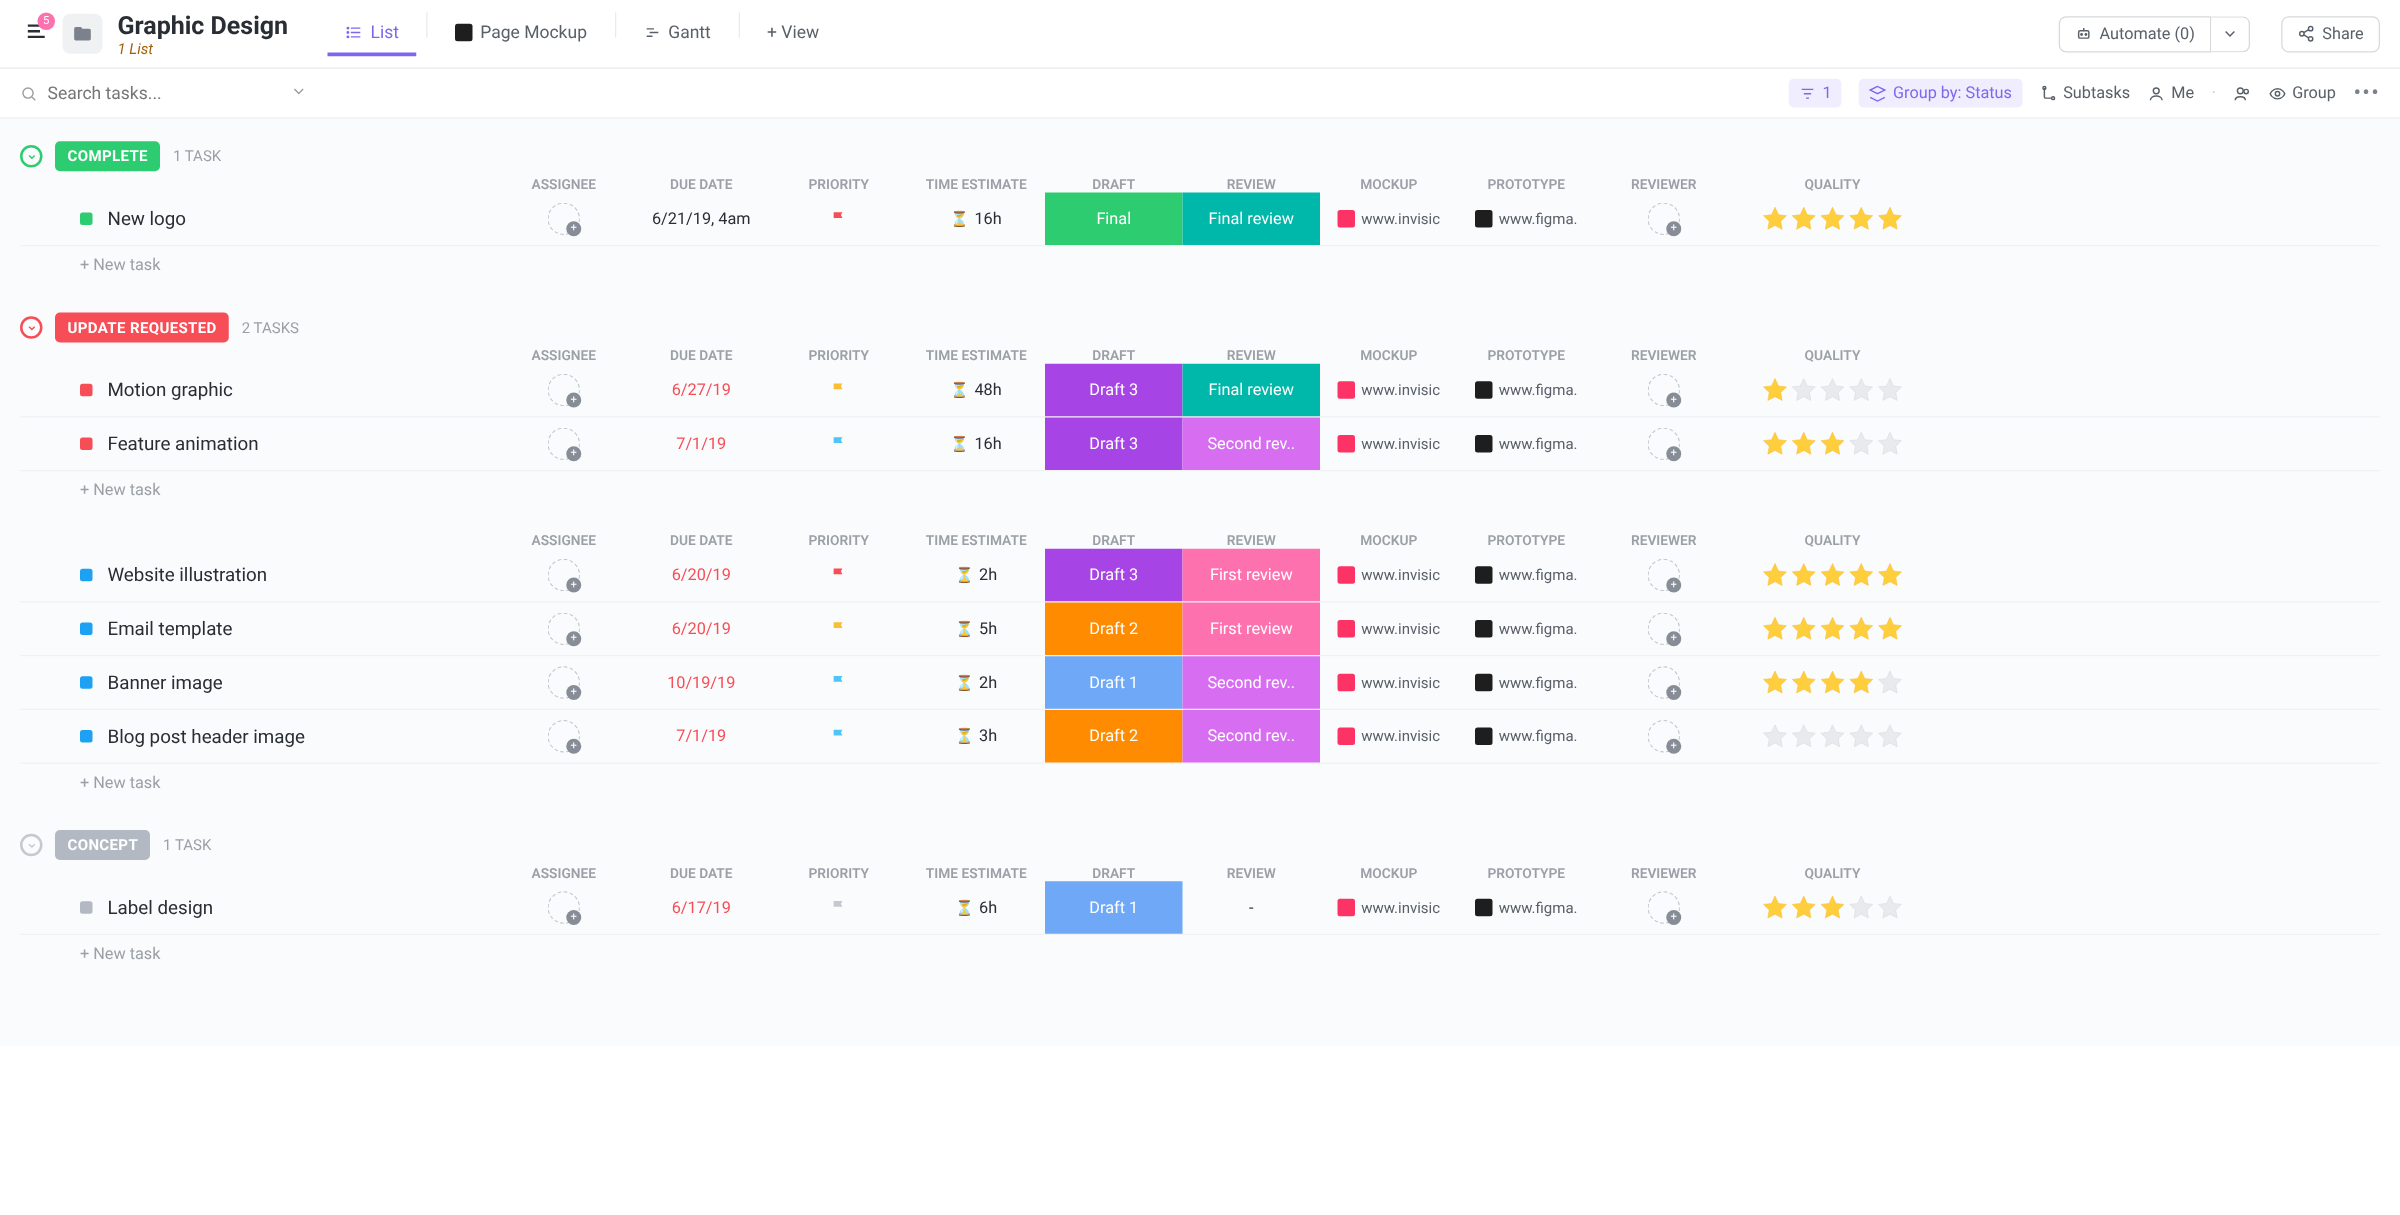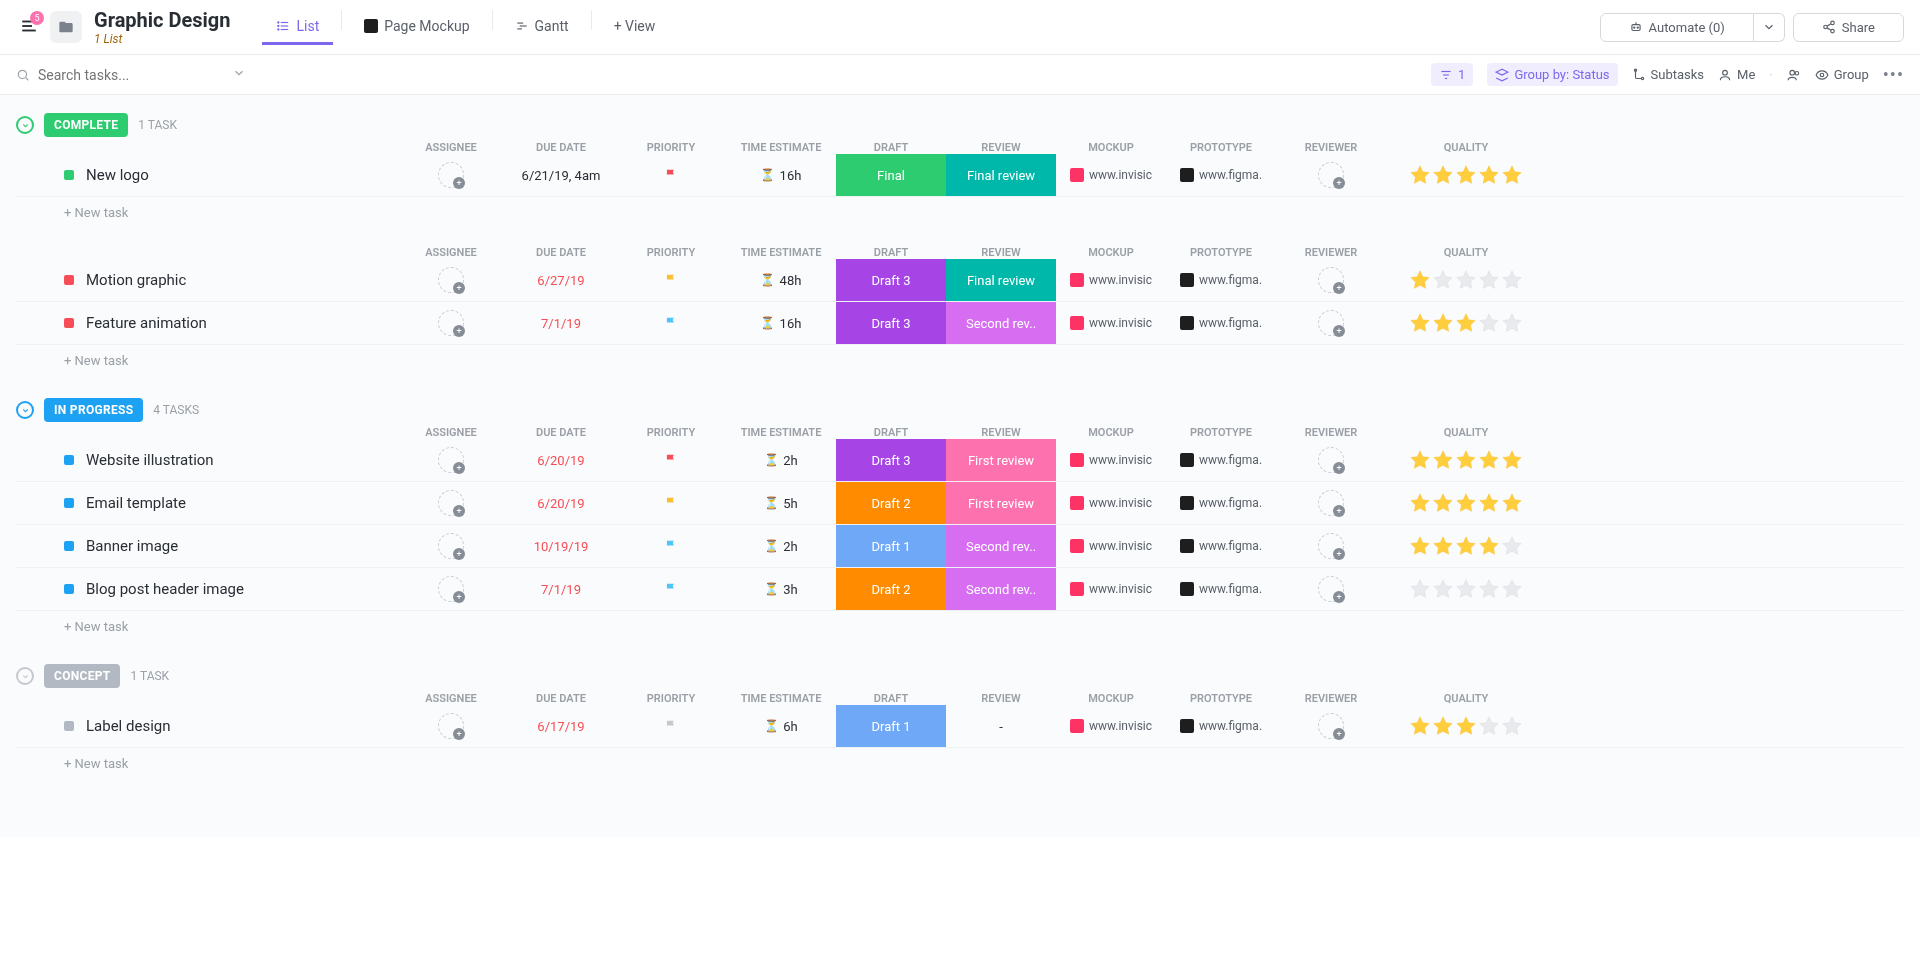--- a/index.html
+++ b/index.html
@@ -14,21 +14,21 @@
 .title-block h1 { font-size:20px; font-weight:700; }
 .title-block .sub { font-size:12px; color:#a16207;font-style:italic; }
 
 .views { display:flex; gap:4px; margin-left:24px; }
 .view-tab { display:flex; align-items:center; gap:6px; padding:8px 14px; cursor:pointer; color:#5a6069; border-bottom:3px solid transparent; font-size:14px; }
 .view-tab.active { color:#7b68ee; border-bottom-color:#7b68ee; }
 .view-tab .vicon { width:14px; height:14px; display:inline-flex; align-items:center; justify-content:center; }
 .view-sep { width:1px; height:20px; background:#e8eaed; margin:0 4px; }
 
 .spacer { flex:1; }
-.btn { display:flex; align-items:center; gap:6px; padding:6px 28px; border:1px solid #d6d9dc; border-radius:6px; background:#fff; cursor:pointer; font-size:13px; color:#5a6069; }
+.btn { display:flex; align-items:center; gap:6px; padding:6px 12px; border:1px solid #d6d9dc; border-radius:6px; background:#fff; cursor:pointer; font-size:13px; color:#5a6069; }
 .btn-grp { display:flex; }
 .btn-grp .btn:first-child { border-radius:6px 0 0 6px; }
 .btn-grp .btn:last-child { border-radius:0 6px 6px 0; border-left:none; padding:6px 8px; }
 
 .subbar { display:flex; align-items:center; padding:8px 16px; border-bottom:1px solid #e8eaed; gap:8px; }
 .search { display:flex; align-items:center; gap:8px; color:#9aa0a6; flex:1; max-width:230px; }
 .search input { border:none; outline:none; font-size:14px; background:transparent; flex:1; }
 .chev { color:#9aa0a6; cursor:pointer; }
 .chips { display:flex; align-items:center; gap:14px; font-size:13px; color:#5a6069; }
 .chip { display:flex; align-items:center; gap:5px; cursor:pointer; }
@@ -139,21 +139,21 @@
           <line x1="12" y1="4" x2="12" y2="8"></line>
         </svg>
       <span>Automate (0)</span>
     </button>
     <button class="btn">
       <svg class="icon" viewBox="0 0 24 24" fill="none" stroke="currentColor" stroke-width="2">
           <polyline points="6 9 12 15 18 9"></polyline>
         </svg>
     </button>
   </div>
-  <button class="btn" style="margin-left:0;">
+  <button class="btn" style="margin-left:17px;">
     <svg class="icon" viewBox="0 0 24 24" fill="none" stroke="currentColor" stroke-width="2">
         <circle cx="18" cy="5" r="3"></circle>
         <circle cx="6" cy="12" r="3"></circle>
         <circle cx="18" cy="19" r="3"></circle>
         <line x1="8.6" y1="10.5" x2="15.4" y2="6.5"></line>
         <line x1="8.6" y1="13.5" x2="15.4" y2="17.5"></line>
       </svg>
     <span>Share</span>
   </button>
 </div>
@@ -290,20 +290,148 @@
                 <path d="M12 2 L15 8.5 L22 9.3 L17 14.2 L18.2 21.1 L12 17.8 L5.8 21.1 L7 14.2 L2 9.3 L9 8.5 Z" fill="#ffce3d" stroke="#f9be33" stroke-width="0.5"></path>
               </svg>
               <svg class="star" viewBox="0 0 24 24">
                 <path d="M12 2 L15 8.5 L22 9.3 L17 14.2 L18.2 21.1 L12 17.8 L5.8 21.1 L7 14.2 L2 9.3 L9 8.5 Z" fill="#ffce3d" stroke="#f9be33" stroke-width="0.5"></path>
               </svg>
               <svg class="star" viewBox="0 0 24 24">
                 <path d="M12 2 L15 8.5 L22 9.3 L17 14.2 L18.2 21.1 L12 17.8 L5.8 21.1 L7 14.2 L2 9.3 L9 8.5 Z" fill="#ffce3d" stroke="#f9be33" stroke-width="0.5"></path>
               </svg>
               <svg class="star" viewBox="0 0 24 24">
                 <path d="M12 2 L15 8.5 L22 9.3 L17 14.2 L18.2 21.1 L12 17.8 L5.8 21.1 L7 14.2 L2 9.3 L9 8.5 Z" fill="#ffce3d" stroke="#f9be33" stroke-width="0.5"></path>
+              </svg>
+            </div>
+          </div>
+    </div>
+    <div class="newtask-row">+ New task</div>
+  </div>
+      <div class="grp">
+    <div class="grp-hdr">
+      <span class="caret-sm" style="border-color:#f74d56;color:#f74d56">
+            <svg width="9" height="9" viewBox="0 0 24 24" fill="none" stroke="currentColor" stroke-width="3">
+              <polyline points="6 9 12 15 18 9"></polyline>
+            </svg>
+          </span>
+      <span class="status-pill" style="background:#f74d56">UPDATE REQUESTED</span>
+      <span class="task-count">2 TASKS</span>
+      <div style="flex:1"></div>
+    </div>
+    <div style="display:flex;">
+          <div style="flex:0 0 380px"></div>
+          <div style="flex:1;display:flex">
+            <div class="c " style="color:#9aa0a6;font-size:11px;font-weight:600;text-align:center;flex:0 0 110px">ASSIGNEE</div>
+            <div class="c " style="color:#9aa0a6;font-size:11px;font-weight:600;text-align:center;flex:0 0 110px">DUE DATE</div>
+            <div class="c " style="color:#9aa0a6;font-size:11px;font-weight:600;text-align:center;flex:0 0 110px">PRIORITY</div>
+            <div class="c " style="color:#9aa0a6;font-size:11px;font-weight:600;text-align:center;flex:0 0 110px">TIME ESTIMATE</div>
+            <div class="c " style="color:#9aa0a6;font-size:11px;font-weight:600;text-align:center;flex:0 0 110px">DRAFT</div>
+            <div class="c " style="color:#9aa0a6;font-size:11px;font-weight:600;text-align:center;flex:0 0 110px">REVIEW</div>
+            <div class="c " style="color:#9aa0a6;font-size:11px;font-weight:600;text-align:center;flex:0 0 110px">MOCKUP</div>
+            <div class="c " style="color:#9aa0a6;font-size:11px;font-weight:600;text-align:center;flex:0 0 110px">PROTOTYPE</div>
+            <div class="c " style="color:#9aa0a6;font-size:11px;font-weight:600;text-align:center;flex:0 0 110px">REVIEWER</div>
+            <div class="c quality" style="color: rgb(154, 160, 166); font-size: 11px; font-weight: 600; text-align: center; flex: 0 0 160px;">QUALITY</div>
+          </div>
+        </div>
+    <div class="row">
+      <div class="c-title">
+            <span class="sq" style="background:#f74d56"></span>
+            <span>Motion graphic</span>
+          </div>
+      <div class="c">
+            <span class="assignee-ph"></span>
+          </div>
+      <div class="c due-red">6/27/19</div>
+      <div class="c">
+            <svg class="flag" viewBox="0 0 24 24" fill="#f9be33">
+              <path d="M5 3v18M5 3h12l-2 4 2 4H5"></path>
+            </svg>
+          </div>
+      <div class="c"><span class="hourglass">⏳</span>48h</div>
+      <div class="c" style="padding:0">
+            <div class="cell-tag" style="background:#a644e5">Draft 3</div>
+          </div>
+      <div class="c" style="padding:0">
+            <div class="cell-tag" style="background:#00b8a9">Final review</div>
+          </div>
+      <div class="c">
+            <span class="link-cell"><span class="link-ico inv"></span>www.invisic</span>
+          </div>
+      <div class="c">
+            <span class="link-cell"><span class="link-ico fig"></span>www.figma.</span>
+          </div>
+      <div class="c">
+            <span class="assignee-ph"></span>
+          </div>
+      <div class="c quality">
+            <div class="stars">
+              <svg class="star" viewBox="0 0 24 24">
+                <path d="M12 2 L15 8.5 L22 9.3 L17 14.2 L18.2 21.1 L12 17.8 L5.8 21.1 L7 14.2 L2 9.3 L9 8.5 Z" fill="#ffce3d" stroke="#f9be33" stroke-width="0.5"></path>
+              </svg>
+              <svg class="star" viewBox="0 0 24 24">
+                <path d="M12 2 L15 8.5 L22 9.3 L17 14.2 L18.2 21.1 L12 17.8 L5.8 21.1 L7 14.2 L2 9.3 L9 8.5 Z" fill="#e8eaed" stroke="#d6d9dc" stroke-width="0.5"></path>
+              </svg>
+              <svg class="star" viewBox="0 0 24 24">
+                <path d="M12 2 L15 8.5 L22 9.3 L17 14.2 L18.2 21.1 L12 17.8 L5.8 21.1 L7 14.2 L2 9.3 L9 8.5 Z" fill="#e8eaed" stroke="#d6d9dc" stroke-width="0.5"></path>
+              </svg>
+              <svg class="star" viewBox="0 0 24 24">
+                <path d="M12 2 L15 8.5 L22 9.3 L17 14.2 L18.2 21.1 L12 17.8 L5.8 21.1 L7 14.2 L2 9.3 L9 8.5 Z" fill="#e8eaed" stroke="#d6d9dc" stroke-width="0.5"></path>
+              </svg>
+              <svg class="star" viewBox="0 0 24 24">
+                <path d="M12 2 L15 8.5 L22 9.3 L17 14.2 L18.2 21.1 L12 17.8 L5.8 21.1 L7 14.2 L2 9.3 L9 8.5 Z" fill="#e8eaed" stroke="#d6d9dc" stroke-width="0.5"></path>
+              </svg>
+            </div>
+          </div>
+    </div>
+        <div class="row">
+      <div class="c-title">
+            <span class="sq" style="background:#f74d56"></span>
+            <span>Feature animation</span>
+          </div>
+      <div class="c">
+            <span class="assignee-ph"></span>
+          </div>
+      <div class="c due-red">7/1/19</div>
+      <div class="c">
+            <svg class="flag" viewBox="0 0 24 24" fill="#4fc5f7">
+              <path d="M5 3v18M5 3h12l-2 4 2 4H5"></path>
+            </svg>
+          </div>
+      <div class="c"><span class="hourglass">⏳</span>16h</div>
+      <div class="c" style="padding:0">
+            <div class="cell-tag" style="background:#a644e5">Draft 3</div>
+          </div>
+      <div class="c" style="padding:0">
+            <div class="cell-tag" style="background:#d76ef2">Second rev..</div>
+          </div>
+      <div class="c">
+            <span class="link-cell"><span class="link-ico inv"></span>www.invisic</span>
+          </div>
+      <div class="c">
+            <span class="link-cell"><span class="link-ico fig"></span>www.figma.</span>
+          </div>
+      <div class="c">
+            <span class="assignee-ph"></span>
+          </div>
+      <div class="c quality">
+            <div class="stars">
+              <svg class="star" viewBox="0 0 24 24">
+                <path d="M12 2 L15 8.5 L22 9.3 L17 14.2 L18.2 21.1 L12 17.8 L5.8 21.1 L7 14.2 L2 9.3 L9 8.5 Z" fill="#ffce3d" stroke="#f9be33" stroke-width="0.5"></path>
+              </svg>
+              <svg class="star" viewBox="0 0 24 24">
+                <path d="M12 2 L15 8.5 L22 9.3 L17 14.2 L18.2 21.1 L12 17.8 L5.8 21.1 L7 14.2 L2 9.3 L9 8.5 Z" fill="#ffce3d" stroke="#f9be33" stroke-width="0.5"></path>
+              </svg>
+              <svg class="star" viewBox="0 0 24 24">
+                <path d="M12 2 L15 8.5 L22 9.3 L17 14.2 L18.2 21.1 L12 17.8 L5.8 21.1 L7 14.2 L2 9.3 L9 8.5 Z" fill="#ffce3d" stroke="#f9be33" stroke-width="0.5"></path>
+              </svg>
+              <svg class="star" viewBox="0 0 24 24">
+                <path d="M12 2 L15 8.5 L22 9.3 L17 14.2 L18.2 21.1 L12 17.8 L5.8 21.1 L7 14.2 L2 9.3 L9 8.5 Z" fill="#e8eaed" stroke="#d6d9dc" stroke-width="0.5"></path>
+              </svg>
+              <svg class="star" viewBox="0 0 24 24">
+                <path d="M12 2 L15 8.5 L22 9.3 L17 14.2 L18.2 21.1 L12 17.8 L5.8 21.1 L7 14.2 L2 9.3 L9 8.5 Z" fill="#e8eaed" stroke="#d6d9dc" stroke-width="0.5"></path>
               </svg>
             </div>
           </div>
     </div>
     <div class="newtask-row">+ New task</div>
   </div>
       <div class="grp">
     <div style="display:flex;">
           <div style="flex:0 0 380px"></div>
           <div style="flex:1;display:flex">
@@ -314,85 +442,135 @@
             <div class="c " style="color:#9aa0a6;font-size:11px;font-weight:600;text-align:center;flex:0 0 110px">DRAFT</div>
             <div class="c " style="color:#9aa0a6;font-size:11px;font-weight:600;text-align:center;flex:0 0 110px">REVIEW</div>
             <div class="c " style="color:#9aa0a6;font-size:11px;font-weight:600;text-align:center;flex:0 0 110px">MOCKUP</div>
             <div class="c " style="color:#9aa0a6;font-size:11px;font-weight:600;text-align:center;flex:0 0 110px">PROTOTYPE</div>
             <div class="c " style="color:#9aa0a6;font-size:11px;font-weight:600;text-align:center;flex:0 0 110px">REVIEWER</div>
             <div class="c quality" style="color: rgb(154, 160, 166); font-size: 11px; font-weight: 600; text-align: center; flex: 0 0 160px;">QUALITY</div>
           </div>
         </div>
     <div class="row">
       <div class="c-title">
-            <span class="sq" style="background:#f74d56"></span>
-            <span>Motion graphic</span>
-          </div>
-      <div class="c">
-            <span class="assignee-ph"></span>
-          </div>
-      <div class="c due-red">6/27/19</div>
+            <span class="sq" style="background:#1da1f2"></span>
+            <span>Website illustration</span>
+          </div>
+      <div class="c">
+            <span class="assignee-ph"></span>
+          </div>
+      <div class="c due-red">6/20/19</div>
+      <div class="c">
+            <svg class="flag" viewBox="0 0 24 24" fill="#f74d56">
+              <path d="M5 3v18M5 3h12l-2 4 2 4H5"></path>
+            </svg>
+          </div>
+      <div class="c"><span class="hourglass">⏳</span>2h</div>
+      <div class="c" style="padding:0">
+            <div class="cell-tag" style="background:#a644e5">Draft 3</div>
+          </div>
+      <div class="c" style="padding:0">
+            <div class="cell-tag" style="background:#fd71af">First review</div>
+          </div>
+      <div class="c">
+            <span class="link-cell"><span class="link-ico inv"></span>www.invisic</span>
+          </div>
+      <div class="c">
+            <span class="link-cell"><span class="link-ico fig"></span>www.figma.</span>
+          </div>
+      <div class="c">
+            <span class="assignee-ph"></span>
+          </div>
+      <div class="c quality">
+            <div class="stars">
+              <svg class="star" viewBox="0 0 24 24">
+                <path d="M12 2 L15 8.5 L22 9.3 L17 14.2 L18.2 21.1 L12 17.8 L5.8 21.1 L7 14.2 L2 9.3 L9 8.5 Z" fill="#ffce3d" stroke="#f9be33" stroke-width="0.5"></path>
+              </svg>
+              <svg class="star" viewBox="0 0 24 24">
+                <path d="M12 2 L15 8.5 L22 9.3 L17 14.2 L18.2 21.1 L12 17.8 L5.8 21.1 L7 14.2 L2 9.3 L9 8.5 Z" fill="#ffce3d" stroke="#f9be33" stroke-width="0.5"></path>
+              </svg>
+              <svg class="star" viewBox="0 0 24 24">
+                <path d="M12 2 L15 8.5 L22 9.3 L17 14.2 L18.2 21.1 L12 17.8 L5.8 21.1 L7 14.2 L2 9.3 L9 8.5 Z" fill="#ffce3d" stroke="#f9be33" stroke-width="0.5"></path>
+              </svg>
+              <svg class="star" viewBox="0 0 24 24">
+                <path d="M12 2 L15 8.5 L22 9.3 L17 14.2 L18.2 21.1 L12 17.8 L5.8 21.1 L7 14.2 L2 9.3 L9 8.5 Z" fill="#ffce3d" stroke="#f9be33" stroke-width="0.5"></path>
+              </svg>
+              <svg class="star" viewBox="0 0 24 24">
+                <path d="M12 2 L15 8.5 L22 9.3 L17 14.2 L18.2 21.1 L12 17.8 L5.8 21.1 L7 14.2 L2 9.3 L9 8.5 Z" fill="#ffce3d" stroke="#f9be33" stroke-width="0.5"></path>
+              </svg>
+            </div>
+          </div>
+    </div>
+        <div class="row">
+      <div class="c-title">
+            <span class="sq" style="background:#1da1f2"></span>
+            <span>Email template</span>
+          </div>
+      <div class="c">
+            <span class="assignee-ph"></span>
+          </div>
+      <div class="c due-red">6/20/19</div>
       <div class="c">
             <svg class="flag" viewBox="0 0 24 24" fill="#f9be33">
               <path d="M5 3v18M5 3h12l-2 4 2 4H5"></path>
             </svg>
           </div>
-      <div class="c"><span class="hourglass">⏳</span>48h</div>
-      <div class="c" style="padding:0">
-            <div class="cell-tag" style="background:#a644e5">Draft 3</div>
-          </div>
-      <div class="c" style="padding:0">
-            <div class="cell-tag" style="background:#00b8a9">Final review</div>
+      <div class="c"><span class="hourglass">⏳</span>5h</div>
+      <div class="c" style="padding:0">
+            <div class="cell-tag" style="background:#ff8c00">Draft 2</div>
+          </div>
+      <div class="c" style="padding:0">
+            <div class="cell-tag" style="background:#fd71af">First review</div>
           </div>
       <div class="c">
             <span class="link-cell"><span class="link-ico inv"></span>www.invisic</span>
           </div>
       <div class="c">
             <span class="link-cell"><span class="link-ico fig"></span>www.figma.</span>
           </div>
       <div class="c">
             <span class="assignee-ph"></span>
           </div>
       <div class="c quality">
             <div class="stars">
               <svg class="star" viewBox="0 0 24 24">
                 <path d="M12 2 L15 8.5 L22 9.3 L17 14.2 L18.2 21.1 L12 17.8 L5.8 21.1 L7 14.2 L2 9.3 L9 8.5 Z" fill="#ffce3d" stroke="#f9be33" stroke-width="0.5"></path>
               </svg>
               <svg class="star" viewBox="0 0 24 24">
-                <path d="M12 2 L15 8.5 L22 9.3 L17 14.2 L18.2 21.1 L12 17.8 L5.8 21.1 L7 14.2 L2 9.3 L9 8.5 Z" fill="#e8eaed" stroke="#d6d9dc" stroke-width="0.5"></path>
-              </svg>
-              <svg class="star" viewBox="0 0 24 24">
-                <path d="M12 2 L15 8.5 L22 9.3 L17 14.2 L18.2 21.1 L12 17.8 L5.8 21.1 L7 14.2 L2 9.3 L9 8.5 Z" fill="#e8eaed" stroke="#d6d9dc" stroke-width="0.5"></path>
-              </svg>
-              <svg class="star" viewBox="0 0 24 24">
-                <path d="M12 2 L15 8.5 L22 9.3 L17 14.2 L18.2 21.1 L12 17.8 L5.8 21.1 L7 14.2 L2 9.3 L9 8.5 Z" fill="#e8eaed" stroke="#d6d9dc" stroke-width="0.5"></path>
-              </svg>
-              <svg class="star" viewBox="0 0 24 24">
-                <path d="M12 2 L15 8.5 L22 9.3 L17 14.2 L18.2 21.1 L12 17.8 L5.8 21.1 L7 14.2 L2 9.3 L9 8.5 Z" fill="#e8eaed" stroke="#d6d9dc" stroke-width="0.5"></path>
+                <path d="M12 2 L15 8.5 L22 9.3 L17 14.2 L18.2 21.1 L12 17.8 L5.8 21.1 L7 14.2 L2 9.3 L9 8.5 Z" fill="#ffce3d" stroke="#f9be33" stroke-width="0.5"></path>
+              </svg>
+              <svg class="star" viewBox="0 0 24 24">
+                <path d="M12 2 L15 8.5 L22 9.3 L17 14.2 L18.2 21.1 L12 17.8 L5.8 21.1 L7 14.2 L2 9.3 L9 8.5 Z" fill="#ffce3d" stroke="#f9be33" stroke-width="0.5"></path>
+              </svg>
+              <svg class="star" viewBox="0 0 24 24">
+                <path d="M12 2 L15 8.5 L22 9.3 L17 14.2 L18.2 21.1 L12 17.8 L5.8 21.1 L7 14.2 L2 9.3 L9 8.5 Z" fill="#ffce3d" stroke="#f9be33" stroke-width="0.5"></path>
+              </svg>
+              <svg class="star" viewBox="0 0 24 24">
+                <path d="M12 2 L15 8.5 L22 9.3 L17 14.2 L18.2 21.1 L12 17.8 L5.8 21.1 L7 14.2 L2 9.3 L9 8.5 Z" fill="#ffce3d" stroke="#f9be33" stroke-width="0.5"></path>
               </svg>
             </div>
           </div>
     </div>
         <div class="row">
       <div class="c-title">
-            <span class="sq" style="background:#f74d56"></span>
-            <span>Feature animation</span>
-          </div>
-      <div class="c">
-            <span class="assignee-ph"></span>
-          </div>
-      <div class="c due-red">7/1/19</div>
+            <span class="sq" style="background:#1da1f2"></span>
+            <span>Banner image</span>
+          </div>
+      <div class="c">
+            <span class="assignee-ph"></span>
+          </div>
+      <div class="c due-red">10/19/19</div>
       <div class="c">
             <svg class="flag" viewBox="0 0 24 24" fill="#4fc5f7">
               <path d="M5 3v18M5 3h12l-2 4 2 4H5"></path>
             </svg>
           </div>
-      <div class="c"><span class="hourglass">⏳</span>16h</div>
-      <div class="c" style="padding:0">
-            <div class="cell-tag" style="background:#a644e5">Draft 3</div>
+      <div class="c"><span class="hourglass">⏳</span>2h</div>
+      <div class="c" style="padding:0">
+            <div class="cell-tag" style="background:#6fa8f7">Draft 1</div>
           </div>
       <div class="c" style="padding:0">
             <div class="cell-tag" style="background:#d76ef2">Second rev..</div>
           </div>
       <div class="c">
             <span class="link-cell"><span class="link-ico inv"></span>www.invisic</span>
           </div>
       <div class="c">
             <span class="link-cell"><span class="link-ico fig"></span>www.figma.</span>
           </div>
@@ -404,76 +582,126 @@
               <svg class="star" viewBox="0 0 24 24">
                 <path d="M12 2 L15 8.5 L22 9.3 L17 14.2 L18.2 21.1 L12 17.8 L5.8 21.1 L7 14.2 L2 9.3 L9 8.5 Z" fill="#ffce3d" stroke="#f9be33" stroke-width="0.5"></path>
               </svg>
               <svg class="star" viewBox="0 0 24 24">
                 <path d="M12 2 L15 8.5 L22 9.3 L17 14.2 L18.2 21.1 L12 17.8 L5.8 21.1 L7 14.2 L2 9.3 L9 8.5 Z" fill="#ffce3d" stroke="#f9be33" stroke-width="0.5"></path>
               </svg>
               <svg class="star" viewBox="0 0 24 24">
                 <path d="M12 2 L15 8.5 L22 9.3 L17 14.2 L18.2 21.1 L12 17.8 L5.8 21.1 L7 14.2 L2 9.3 L9 8.5 Z" fill="#ffce3d" stroke="#f9be33" stroke-width="0.5"></path>
               </svg>
               <svg class="star" viewBox="0 0 24 24">
+                <path d="M12 2 L15 8.5 L22 9.3 L17 14.2 L18.2 21.1 L12 17.8 L5.8 21.1 L7 14.2 L2 9.3 L9 8.5 Z" fill="#ffce3d" stroke="#f9be33" stroke-width="0.5"></path>
+              </svg>
+              <svg class="star" viewBox="0 0 24 24">
+                <path d="M12 2 L15 8.5 L22 9.3 L17 14.2 L18.2 21.1 L12 17.8 L5.8 21.1 L7 14.2 L2 9.3 L9 8.5 Z" fill="#e8eaed" stroke="#d6d9dc" stroke-width="0.5"></path>
+              </svg>
+            </div>
+          </div>
+    </div>
+        <div class="row">
+      <div class="c-title">
+            <span class="sq" style="background:#1da1f2"></span>
+            <span>Blog post header image</span>
+          </div>
+      <div class="c">
+            <span class="assignee-ph"></span>
+          </div>
+      <div class="c due-red">7/1/19</div>
+      <div class="c">
+            <svg class="flag" viewBox="0 0 24 24" fill="#4fc5f7">
+              <path d="M5 3v18M5 3h12l-2 4 2 4H5"></path>
+            </svg>
+          </div>
+      <div class="c"><span class="hourglass">⏳</span>3h</div>
+      <div class="c" style="padding:0">
+            <div class="cell-tag" style="background:#ff8c00">Draft 2</div>
+          </div>
+      <div class="c" style="padding:0">
+            <div class="cell-tag" style="background:#d76ef2">Second rev..</div>
+          </div>
+      <div class="c">
+            <span class="link-cell"><span class="link-ico inv"></span>www.invisic</span>
+          </div>
+      <div class="c">
+            <span class="link-cell"><span class="link-ico fig"></span>www.figma.</span>
+          </div>
+      <div class="c">
+            <span class="assignee-ph"></span>
+          </div>
+      <div class="c quality">
+            <div class="stars">
+              <svg class="star" viewBox="0 0 24 24">
+                <path d="M12 2 L15 8.5 L22 9.3 L17 14.2 L18.2 21.1 L12 17.8 L5.8 21.1 L7 14.2 L2 9.3 L9 8.5 Z" fill="#e8eaed" stroke="#d6d9dc" stroke-width="0.5"></path>
+              </svg>
+              <svg class="star" viewBox="0 0 24 24">
+                <path d="M12 2 L15 8.5 L22 9.3 L17 14.2 L18.2 21.1 L12 17.8 L5.8 21.1 L7 14.2 L2 9.3 L9 8.5 Z" fill="#e8eaed" stroke="#d6d9dc" stroke-width="0.5"></path>
+              </svg>
+              <svg class="star" viewBox="0 0 24 24">
+                <path d="M12 2 L15 8.5 L22 9.3 L17 14.2 L18.2 21.1 L12 17.8 L5.8 21.1 L7 14.2 L2 9.3 L9 8.5 Z" fill="#e8eaed" stroke="#d6d9dc" stroke-width="0.5"></path>
+              </svg>
+              <svg class="star" viewBox="0 0 24 24">
                 <path d="M12 2 L15 8.5 L22 9.3 L17 14.2 L18.2 21.1 L12 17.8 L5.8 21.1 L7 14.2 L2 9.3 L9 8.5 Z" fill="#e8eaed" stroke="#d6d9dc" stroke-width="0.5"></path>
               </svg>
               <svg class="star" viewBox="0 0 24 24">
                 <path d="M12 2 L15 8.5 L22 9.3 L17 14.2 L18.2 21.1 L12 17.8 L5.8 21.1 L7 14.2 L2 9.3 L9 8.5 Z" fill="#e8eaed" stroke="#d6d9dc" stroke-width="0.5"></path>
               </svg>
             </div>
           </div>
     </div>
     <div class="newtask-row">+ New task</div>
   </div>
       <div class="grp">
     <div class="grp-hdr">
-      <span class="caret-sm" style="border-color:#1da1f2;color:#1da1f2">
+      <span class="caret-sm" style="border-color:#c5c9cf;color:#c5c9cf">
             <svg width="9" height="9" viewBox="0 0 24 24" fill="none" stroke="currentColor" stroke-width="3">
               <polyline points="6 9 12 15 18 9"></polyline>
             </svg>
           </span>
-      <span class="status-pill" style="background:#1da1f2">IN PROGRESS</span>
-      <span class="task-count">4 TASKS</span>
+      <span class="status-pill" style="background:#b3b9c2">CONCEPT</span>
+      <span class="task-count">1 TASK</span>
       <div style="flex:1"></div>
     </div>
     <div style="display:flex;">
           <div style="flex:0 0 380px"></div>
           <div style="flex:1;display:flex">
             <div class="c " style="color:#9aa0a6;font-size:11px;font-weight:600;text-align:center;flex:0 0 110px">ASSIGNEE</div>
             <div class="c " style="color:#9aa0a6;font-size:11px;font-weight:600;text-align:center;flex:0 0 110px">DUE DATE</div>
             <div class="c " style="color:#9aa0a6;font-size:11px;font-weight:600;text-align:center;flex:0 0 110px">PRIORITY</div>
             <div class="c " style="color:#9aa0a6;font-size:11px;font-weight:600;text-align:center;flex:0 0 110px">TIME ESTIMATE</div>
             <div class="c " style="color:#9aa0a6;font-size:11px;font-weight:600;text-align:center;flex:0 0 110px">DRAFT</div>
             <div class="c " style="color:#9aa0a6;font-size:11px;font-weight:600;text-align:center;flex:0 0 110px">REVIEW</div>
             <div class="c " style="color:#9aa0a6;font-size:11px;font-weight:600;text-align:center;flex:0 0 110px">MOCKUP</div>
             <div class="c " style="color:#9aa0a6;font-size:11px;font-weight:600;text-align:center;flex:0 0 110px">PROTOTYPE</div>
             <div class="c " style="color:#9aa0a6;font-size:11px;font-weight:600;text-align:center;flex:0 0 110px">REVIEWER</div>
             <div class="c quality" style="color: rgb(154, 160, 166); font-size: 11px; font-weight: 600; text-align: center; flex: 0 0 160px;">QUALITY</div>
           </div>
         </div>
     <div class="row">
       <div class="c-title">
-            <span class="sq" style="background:#1da1f2"></span>
-            <span>Website illustration</span>
-          </div>
-      <div class="c">
-            <span class="assignee-ph"></span>
-          </div>
-      <div class="c due-red">6/20/19</div>
-      <div class="c">
-            <svg class="flag" viewBox="0 0 24 24" fill="#f74d56">
+            <span class="sq" style="background:#b3b9c2"></span>
+            <span>Label design</span>
+          </div>
+      <div class="c">
+            <span class="assignee-ph"></span>
+          </div>
+      <div class="c due-red">6/17/19</div>
+      <div class="c">
+            <svg class="flag" viewBox="0 0 24 24" fill="#c5c9cf">
               <path d="M5 3v18M5 3h12l-2 4 2 4H5"></path>
             </svg>
           </div>
-      <div class="c"><span class="hourglass">⏳</span>2h</div>
-      <div class="c" style="padding:0">
-            <div class="cell-tag" style="background:#a644e5">Draft 3</div>
-          </div>
-      <div class="c" style="padding:0">
-            <div class="cell-tag" style="background:#fd71af">First review</div>
+      <div class="c"><span class="hourglass">⏳</span>6h</div>
+      <div class="c" style="padding:0">
+            <div class="cell-tag" style="background:#6fa8f7">Draft 1</div>
+          </div>
+      <div class="c" style="padding:0">
+            <span style="color:#292d34">-</span>
           </div>
       <div class="c">
             <span class="link-cell"><span class="link-ico inv"></span>www.invisic</span>
           </div>
       <div class="c">
             <span class="link-cell"><span class="link-ico fig"></span>www.figma.</span>
           </div>
       <div class="c">
             <span class="assignee-ph"></span>
           </div>
@@ -482,252 +710,24 @@
               <svg class="star" viewBox="0 0 24 24">
                 <path d="M12 2 L15 8.5 L22 9.3 L17 14.2 L18.2 21.1 L12 17.8 L5.8 21.1 L7 14.2 L2 9.3 L9 8.5 Z" fill="#ffce3d" stroke="#f9be33" stroke-width="0.5"></path>
               </svg>
               <svg class="star" viewBox="0 0 24 24">
                 <path d="M12 2 L15 8.5 L22 9.3 L17 14.2 L18.2 21.1 L12 17.8 L5.8 21.1 L7 14.2 L2 9.3 L9 8.5 Z" fill="#ffce3d" stroke="#f9be33" stroke-width="0.5"></path>
               </svg>
               <svg class="star" viewBox="0 0 24 24">
                 <path d="M12 2 L15 8.5 L22 9.3 L17 14.2 L18.2 21.1 L12 17.8 L5.8 21.1 L7 14.2 L2 9.3 L9 8.5 Z" fill="#ffce3d" stroke="#f9be33" stroke-width="0.5"></path>
               </svg>
               <svg class="star" viewBox="0 0 24 24">
-                <path d="M12 2 L15 8.5 L22 9.3 L17 14.2 L18.2 21.1 L12 17.8 L5.8 21.1 L7 14.2 L2 9.3 L9 8.5 Z" fill="#ffce3d" stroke="#f9be33" stroke-width="0.5"></path>
-              </svg>
-              <svg class="star" viewBox="0 0 24 24">
-                <path d="M12 2 L15 8.5 L22 9.3 L17 14.2 L18.2 21.1 L12 17.8 L5.8 21.1 L7 14.2 L2 9.3 L9 8.5 Z" fill="#ffce3d" stroke="#f9be33" stroke-width="0.5"></path>
+                <path d="M12 2 L15 8.5 L22 9.3 L17 14.2 L18.2 21.1 L12 17.8 L5.8 21.1 L7 14.2 L2 9.3 L9 8.5 Z" fill="#e8eaed" stroke="#d6d9dc" stroke-width="0.5"></path>
+              </svg>
+              <svg class="star" viewBox="0 0 24 24">
+                <path d="M12 2 L15 8.5 L22 9.3 L17 14.2 L18.2 21.1 L12 17.8 L5.8 21.1 L7 14.2 L2 9.3 L9 8.5 Z" fill="#e8eaed" stroke="#d6d9dc" stroke-width="0.5"></path>
               </svg>
             </div>
           </div>
     </div>
-        <div class="row">
-      <div class="c-title">
-            <span class="sq" style="background:#1da1f2"></span>
-            <span>Email template</span>
-          </div>
-      <div class="c">
-            <span class="assignee-ph"></span>
-          </div>
-      <div class="c due-red">6/20/19</div>
-      <div class="c">
-            <svg class="flag" viewBox="0 0 24 24" fill="#f9be33">
-              <path d="M5 3v18M5 3h12l-2 4 2 4H5"></path>
-            </svg>
-          </div>
-      <div class="c"><span class="hourglass">⏳</span>5h</div>
-      <div class="c" style="padding:0">
-            <div class="cell-tag" style="background:#ff8c00">Draft 2</div>
-          </div>
-      <div class="c" style="padding:0">
-            <div class="cell-tag" style="background:#fd71af">First review</div>
-          </div>
-      <div class="c">
-            <span class="link-cell"><span class="link-ico inv"></span>www.invisic</span>
-          </div>
-      <div class="c">
-            <span class="link-cell"><span class="link-ico fig"></span>www.figma.</span>
-          </div>
-      <div class="c">
-            <span class="assignee-ph"></span>
-          </div>
-      <div class="c quality">
-            <div class="stars">
-              <svg class="star" viewBox="0 0 24 24">
-                <path d="M12 2 L15 8.5 L22 9.3 L17 14.2 L18.2 21.1 L12 17.8 L5.8 21.1 L7 14.2 L2 9.3 L9 8.5 Z" fill="#ffce3d" stroke="#f9be33" stroke-width="0.5"></path>
-              </svg>
-              <svg class="star" viewBox="0 0 24 24">
-                <path d="M12 2 L15 8.5 L22 9.3 L17 14.2 L18.2 21.1 L12 17.8 L5.8 21.1 L7 14.2 L2 9.3 L9 8.5 Z" fill="#ffce3d" stroke="#f9be33" stroke-width="0.5"></path>
-              </svg>
-              <svg class="star" viewBox="0 0 24 24">
-                <path d="M12 2 L15 8.5 L22 9.3 L17 14.2 L18.2 21.1 L12 17.8 L5.8 21.1 L7 14.2 L2 9.3 L9 8.5 Z" fill="#ffce3d" stroke="#f9be33" stroke-width="0.5"></path>
-              </svg>
-              <svg class="star" viewBox="0 0 24 24">
-                <path d="M12 2 L15 8.5 L22 9.3 L17 14.2 L18.2 21.1 L12 17.8 L5.8 21.1 L7 14.2 L2 9.3 L9 8.5 Z" fill="#ffce3d" stroke="#f9be33" stroke-width="0.5"></path>
-              </svg>
-              <svg class="star" viewBox="0 0 24 24">
-                <path d="M12 2 L15 8.5 L22 9.3 L17 14.2 L18.2 21.1 L12 17.8 L5.8 21.1 L7 14.2 L2 9.3 L9 8.5 Z" fill="#ffce3d" stroke="#f9be33" stroke-width="0.5"></path>
-              </svg>
-            </div>
-          </div>
-    </div>
-        <div class="row">
-      <div class="c-title">
-            <span class="sq" style="background:#1da1f2"></span>
-            <span>Banner image</span>
-          </div>
-      <div class="c">
-            <span class="assignee-ph"></span>
-          </div>
-      <div class="c due-red">10/19/19</div>
-      <div class="c">
-            <svg class="flag" viewBox="0 0 24 24" fill="#4fc5f7">
-              <path d="M5 3v18M5 3h12l-2 4 2 4H5"></path>
-            </svg>
-          </div>
-      <div class="c"><span class="hourglass">⏳</span>2h</div>
-      <div class="c" style="padding:0">
-            <div class="cell-tag" style="background:#6fa8f7">Draft 1</div>
-          </div>
-      <div class="c" style="padding:0">
-            <div class="cell-tag" style="background:#d76ef2">Second rev..</div>
-          </div>
-      <div class="c">
-            <span class="link-cell"><span class="link-ico inv"></span>www.invisic</span>
-          </div>
-      <div class="c">
-            <span class="link-cell"><span class="link-ico fig"></span>www.figma.</span>
-          </div>
-      <div class="c">
-            <span class="assignee-ph"></span>
-          </div>
-      <div class="c quality">
-            <div class="stars">
-              <svg class="star" viewBox="0 0 24 24">
-                <path d="M12 2 L15 8.5 L22 9.3 L17 14.2 L18.2 21.1 L12 17.8 L5.8 21.1 L7 14.2 L2 9.3 L9 8.5 Z" fill="#ffce3d" stroke="#f9be33" stroke-width="0.5"></path>
-              </svg>
-              <svg class="star" viewBox="0 0 24 24">
-                <path d="M12 2 L15 8.5 L22 9.3 L17 14.2 L18.2 21.1 L12 17.8 L5.8 21.1 L7 14.2 L2 9.3 L9 8.5 Z" fill="#ffce3d" stroke="#f9be33" stroke-width="0.5"></path>
-              </svg>
-              <svg class="star" viewBox="0 0 24 24">
-                <path d="M12 2 L15 8.5 L22 9.3 L17 14.2 L18.2 21.1 L12 17.8 L5.8 21.1 L7 14.2 L2 9.3 L9 8.5 Z" fill="#ffce3d" stroke="#f9be33" stroke-width="0.5"></path>
-              </svg>
-              <svg class="star" viewBox="0 0 24 24">
-                <path d="M12 2 L15 8.5 L22 9.3 L17 14.2 L18.2 21.1 L12 17.8 L5.8 21.1 L7 14.2 L2 9.3 L9 8.5 Z" fill="#ffce3d" stroke="#f9be33" stroke-width="0.5"></path>
-              </svg>
-              <svg class="star" viewBox="0 0 24 24">
-                <path d="M12 2 L15 8.5 L22 9.3 L17 14.2 L18.2 21.1 L12 17.8 L5.8 21.1 L7 14.2 L2 9.3 L9 8.5 Z" fill="#e8eaed" stroke="#d6d9dc" stroke-width="0.5"></path>
-              </svg>
-            </div>
-          </div>
-    </div>
-        <div class="row">
-      <div class="c-title">
-            <span class="sq" style="background:#1da1f2"></span>
-            <span>Blog post header image</span>
-          </div>
-      <div class="c">
-            <span class="assignee-ph"></span>
-          </div>
-      <div class="c due-red">7/1/19</div>
-      <div class="c">
-            <svg class="flag" viewBox="0 0 24 24" fill="#4fc5f7">
-              <path d="M5 3v18M5 3h12l-2 4 2 4H5"></path>
-            </svg>
-          </div>
-      <div class="c"><span class="hourglass">⏳</span>3h</div>
-      <div class="c" style="padding:0">
-            <div class="cell-tag" style="background:#ff8c00">Draft 2</div>
-          </div>
-      <div class="c" style="padding:0">
-            <div class="cell-tag" style="background:#d76ef2">Second rev..</div>
-          </div>
-      <div class="c">
-            <span class="link-cell"><span class="link-ico inv"></span>www.invisic</span>
-          </div>
-      <div class="c">
-            <span class="link-cell"><span class="link-ico fig"></span>www.figma.</span>
-          </div>
-      <div class="c">
-            <span class="assignee-ph"></span>
-          </div>
-      <div class="c quality">
-            <div class="stars">
-              <svg class="star" viewBox="0 0 24 24">
-                <path d="M12 2 L15 8.5 L22 9.3 L17 14.2 L18.2 21.1 L12 17.8 L5.8 21.1 L7 14.2 L2 9.3 L9 8.5 Z" fill="#e8eaed" stroke="#d6d9dc" stroke-width="0.5"></path>
-              </svg>
-              <svg class="star" viewBox="0 0 24 24">
-                <path d="M12 2 L15 8.5 L22 9.3 L17 14.2 L18.2 21.1 L12 17.8 L5.8 21.1 L7 14.2 L2 9.3 L9 8.5 Z" fill="#e8eaed" stroke="#d6d9dc" stroke-width="0.5"></path>
-              </svg>
-              <svg class="star" viewBox="0 0 24 24">
-                <path d="M12 2 L15 8.5 L22 9.3 L17 14.2 L18.2 21.1 L12 17.8 L5.8 21.1 L7 14.2 L2 9.3 L9 8.5 Z" fill="#e8eaed" stroke="#d6d9dc" stroke-width="0.5"></path>
-              </svg>
-              <svg class="star" viewBox="0 0 24 24">
-                <path d="M12 2 L15 8.5 L22 9.3 L17 14.2 L18.2 21.1 L12 17.8 L5.8 21.1 L7 14.2 L2 9.3 L9 8.5 Z" fill="#e8eaed" stroke="#d6d9dc" stroke-width="0.5"></path>
-              </svg>
-              <svg class="star" viewBox="0 0 24 24">
-                <path d="M12 2 L15 8.5 L22 9.3 L17 14.2 L18.2 21.1 L12 17.8 L5.8 21.1 L7 14.2 L2 9.3 L9 8.5 Z" fill="#e8eaed" stroke="#d6d9dc" stroke-width="0.5"></path>
-              </svg>
-            </div>
-          </div>
-    </div>
     <div class="newtask-row">+ New task</div>
   </div>
-      <div class="grp">
-    <div class="grp-hdr">
-      <span class="caret-sm" style="border-color:#c5c9cf;color:#c5c9cf">
-            <svg width="9" height="9" viewBox="0 0 24 24" fill="none" stroke="currentColor" stroke-width="3">
-              <polyline points="6 9 12 15 18 9"></polyline>
-            </svg>
-          </span>
-      <span class="status-pill" style="background:#b3b9c2">CONCEPT</span>
-      <span class="task-count">1 TASK</span>
-      <div style="flex:1"></div>
-    </div>
-    <div style="display:flex;">
-          <div style="flex:0 0 380px"></div>
-          <div style="flex:1;display:flex">
-            <div class="c " style="color:#9aa0a6;font-size:11px;font-weight:600;text-align:center;flex:0 0 110px">ASSIGNEE</div>
-            <div class="c " style="color:#9aa0a6;font-size:11px;font-weight:600;text-align:center;flex:0 0 110px">DUE DATE</div>
-            <div class="c " style="color:#9aa0a6;font-size:11px;font-weight:600;text-align:center;flex:0 0 110px">PRIORITY</div>
-            <div class="c " style="color:#9aa0a6;font-size:11px;font-weight:600;text-align:center;flex:0 0 110px">TIME ESTIMATE</div>
-            <div class="c " style="color:#9aa0a6;font-size:11px;font-weight:600;text-align:center;flex:0 0 110px">DRAFT</div>
-            <div class="c " style="color:#9aa0a6;font-size:11px;font-weight:600;text-align:center;flex:0 0 110px">REVIEW</div>
-            <div class="c " style="color:#9aa0a6;font-size:11px;font-weight:600;text-align:center;flex:0 0 110px">MOCKUP</div>
-            <div class="c " style="color:#9aa0a6;font-size:11px;font-weight:600;text-align:center;flex:0 0 110px">PROTOTYPE</div>
-            <div class="c " style="color:#9aa0a6;font-size:11px;font-weight:600;text-align:center;flex:0 0 110px">REVIEWER</div>
-            <div class="c quality" style="color: rgb(154, 160, 166); font-size: 11px; font-weight: 600; text-align: center; flex: 0 0 160px;">QUALITY</div>
-          </div>
-        </div>
-    <div class="row">
-      <div class="c-title">
-            <span class="sq" style="background:#b3b9c2"></span>
-            <span>Label design</span>
-          </div>
-      <div class="c">
-            <span class="assignee-ph"></span>
-          </div>
-      <div class="c due-red">6/17/19</div>
-      <div class="c">
-            <svg class="flag" viewBox="0 0 24 24" fill="#c5c9cf">
-              <path d="M5 3v18M5 3h12l-2 4 2 4H5"></path>
-            </svg>
-          </div>
-      <div class="c"><span class="hourglass">⏳</span>6h</div>
-      <div class="c" style="padding:0">
-            <div class="cell-tag" style="background:#6fa8f7">Draft 1</div>
-          </div>
-      <div class="c" style="padding:0">
-            <span style="color:#292d34">-</span>
-          </div>
-      <div class="c">
-            <span class="link-cell"><span class="link-ico inv"></span>www.invisic</span>
-          </div>
-      <div class="c">
-            <span class="link-cell"><span class="link-ico fig"></span>www.figma.</span>
-          </div>
-      <div class="c">
-            <span class="assignee-ph"></span>
-          </div>
-      <div class="c quality">
-            <div class="stars">
-              <svg class="star" viewBox="0 0 24 24">
-                <path d="M12 2 L15 8.5 L22 9.3 L17 14.2 L18.2 21.1 L12 17.8 L5.8 21.1 L7 14.2 L2 9.3 L9 8.5 Z" fill="#ffce3d" stroke="#f9be33" stroke-width="0.5"></path>
-              </svg>
-              <svg class="star" viewBox="0 0 24 24">
-                <path d="M12 2 L15 8.5 L22 9.3 L17 14.2 L18.2 21.1 L12 17.8 L5.8 21.1 L7 14.2 L2 9.3 L9 8.5 Z" fill="#ffce3d" stroke="#f9be33" stroke-width="0.5"></path>
-              </svg>
-              <svg class="star" viewBox="0 0 24 24">
-                <path d="M12 2 L15 8.5 L22 9.3 L17 14.2 L18.2 21.1 L12 17.8 L5.8 21.1 L7 14.2 L2 9.3 L9 8.5 Z" fill="#ffce3d" stroke="#f9be33" stroke-width="0.5"></path>
-              </svg>
-              <svg class="star" viewBox="0 0 24 24">
-                <path d="M12 2 L15 8.5 L22 9.3 L17 14.2 L18.2 21.1 L12 17.8 L5.8 21.1 L7 14.2 L2 9.3 L9 8.5 Z" fill="#e8eaed" stroke="#d6d9dc" stroke-width="0.5"></path>
-              </svg>
-              <svg class="star" viewBox="0 0 24 24">
-                <path d="M12 2 L15 8.5 L22 9.3 L17 14.2 L18.2 21.1 L12 17.8 L5.8 21.1 L7 14.2 L2 9.3 L9 8.5 Z" fill="#e8eaed" stroke="#d6d9dc" stroke-width="0.5"></path>
-              </svg>
-            </div>
-          </div>
-    </div>
-    <div class="newtask-row">+ New task</div>
-  </div>
     </div>
 </div>
 
 </body></html>

